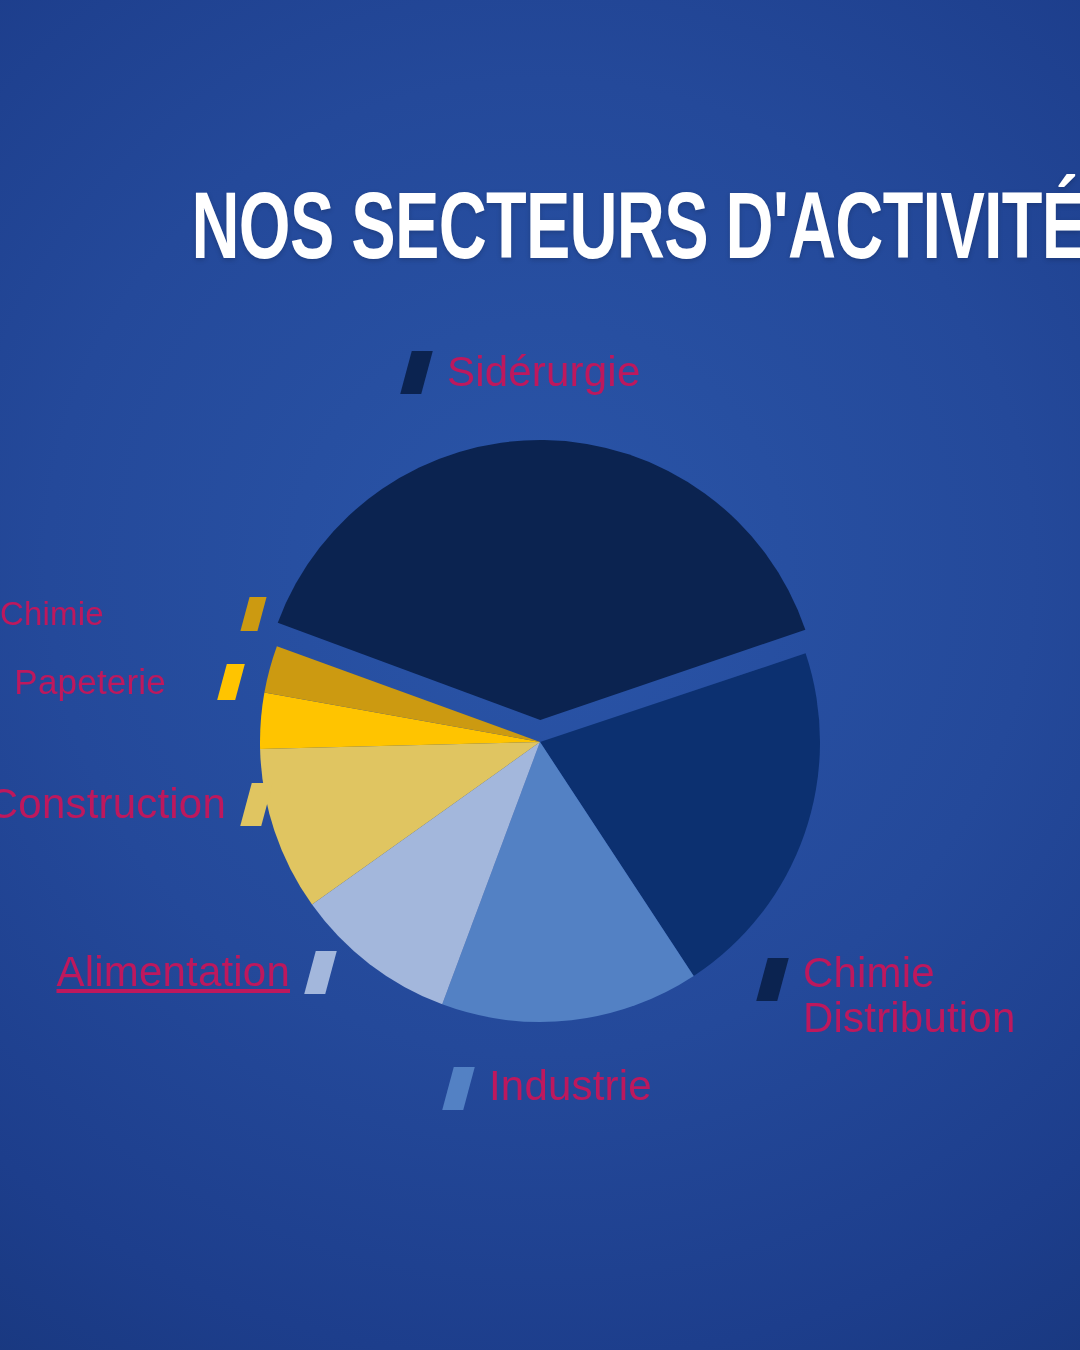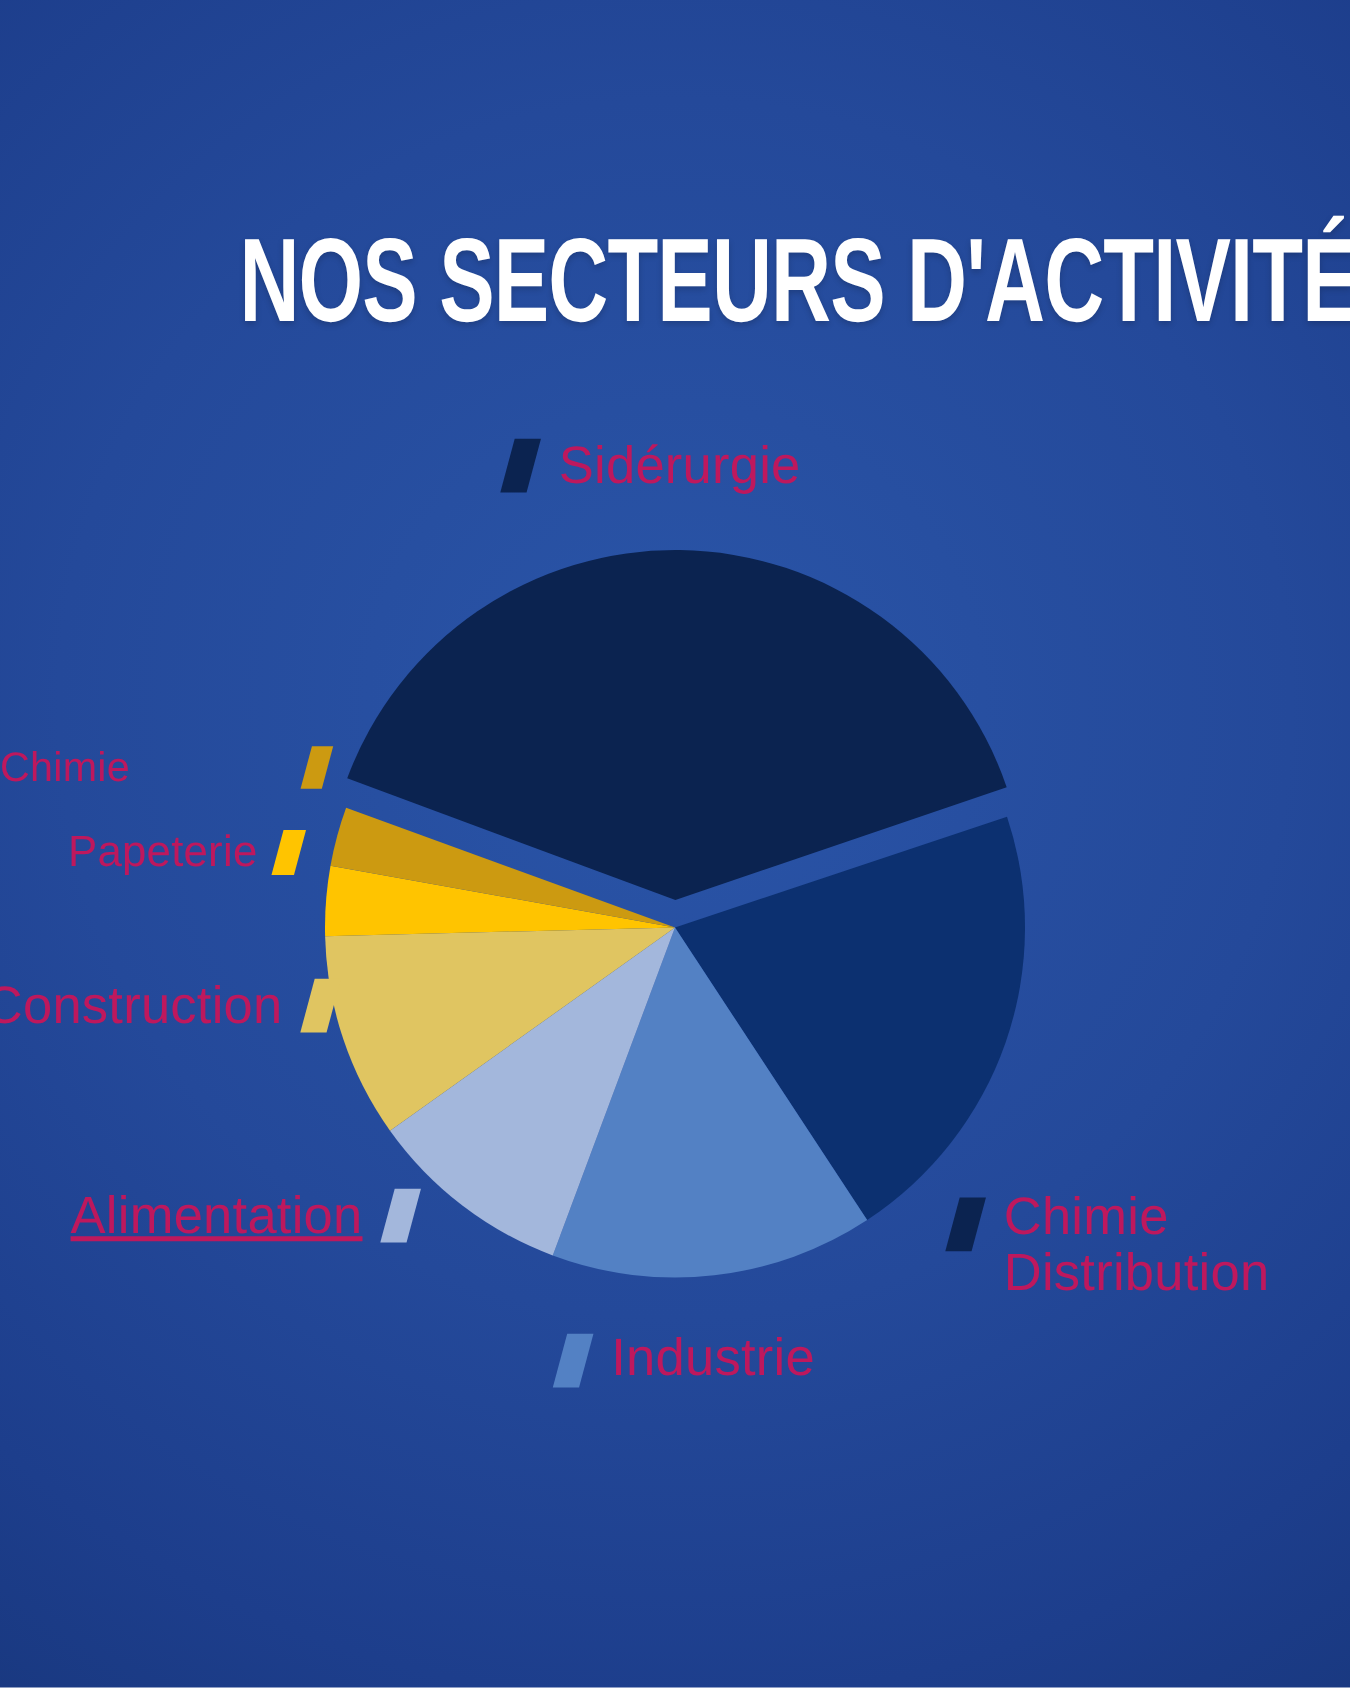--- a/index.html
+++ b/index.html
@@ -56,21 +56,21 @@
   .legend-item.left-label  { flex-direction:row; }
   .legend-item.left-label  .swatch { margin-left:20px; }
 
   .legend-text { display:block; }
   .legend-text.two-line { line-height:1.08; white-space:normal; }
 
   
   #lg-siderurgie   { left:406px;  top:348px; }
   #lg-chimie       { left:0px;    top:595px;  width:262px; justify-content:space-between; font-size:33px; }
   #lg-chimie .swatch { width:17px; height:34px; margin-left:14px; }
-  #lg-papeterie    { left:0px;    top:662px;  width:240px; justify-content:flex-end; font-size:35px; }
+  #lg-papeterie    { left:0px;    top:662px;  width:240px; justify-content:flex-end; font-size:35px;gap:40px; }
   #lg-papeterie .swatch { width:18px; height:36px; margin-left:16px; }
   #lg-construction { left:0px;    top:780px;  width:267px; justify-content:flex-end; }
   #lg-alimentation { left:0px;    top:948px;  width:331px; justify-content:flex-end;text-decoration:underline; }
   #lg-industrie    { left:448px;  top:1062px;align-items:flex-end; }
   #lg-grande       { left:762px;  top:950px;  align-items:flex-start; }
   #lg-grande .swatch { margin-top:8px; }
 </style>
 </head>
 <body>
 

